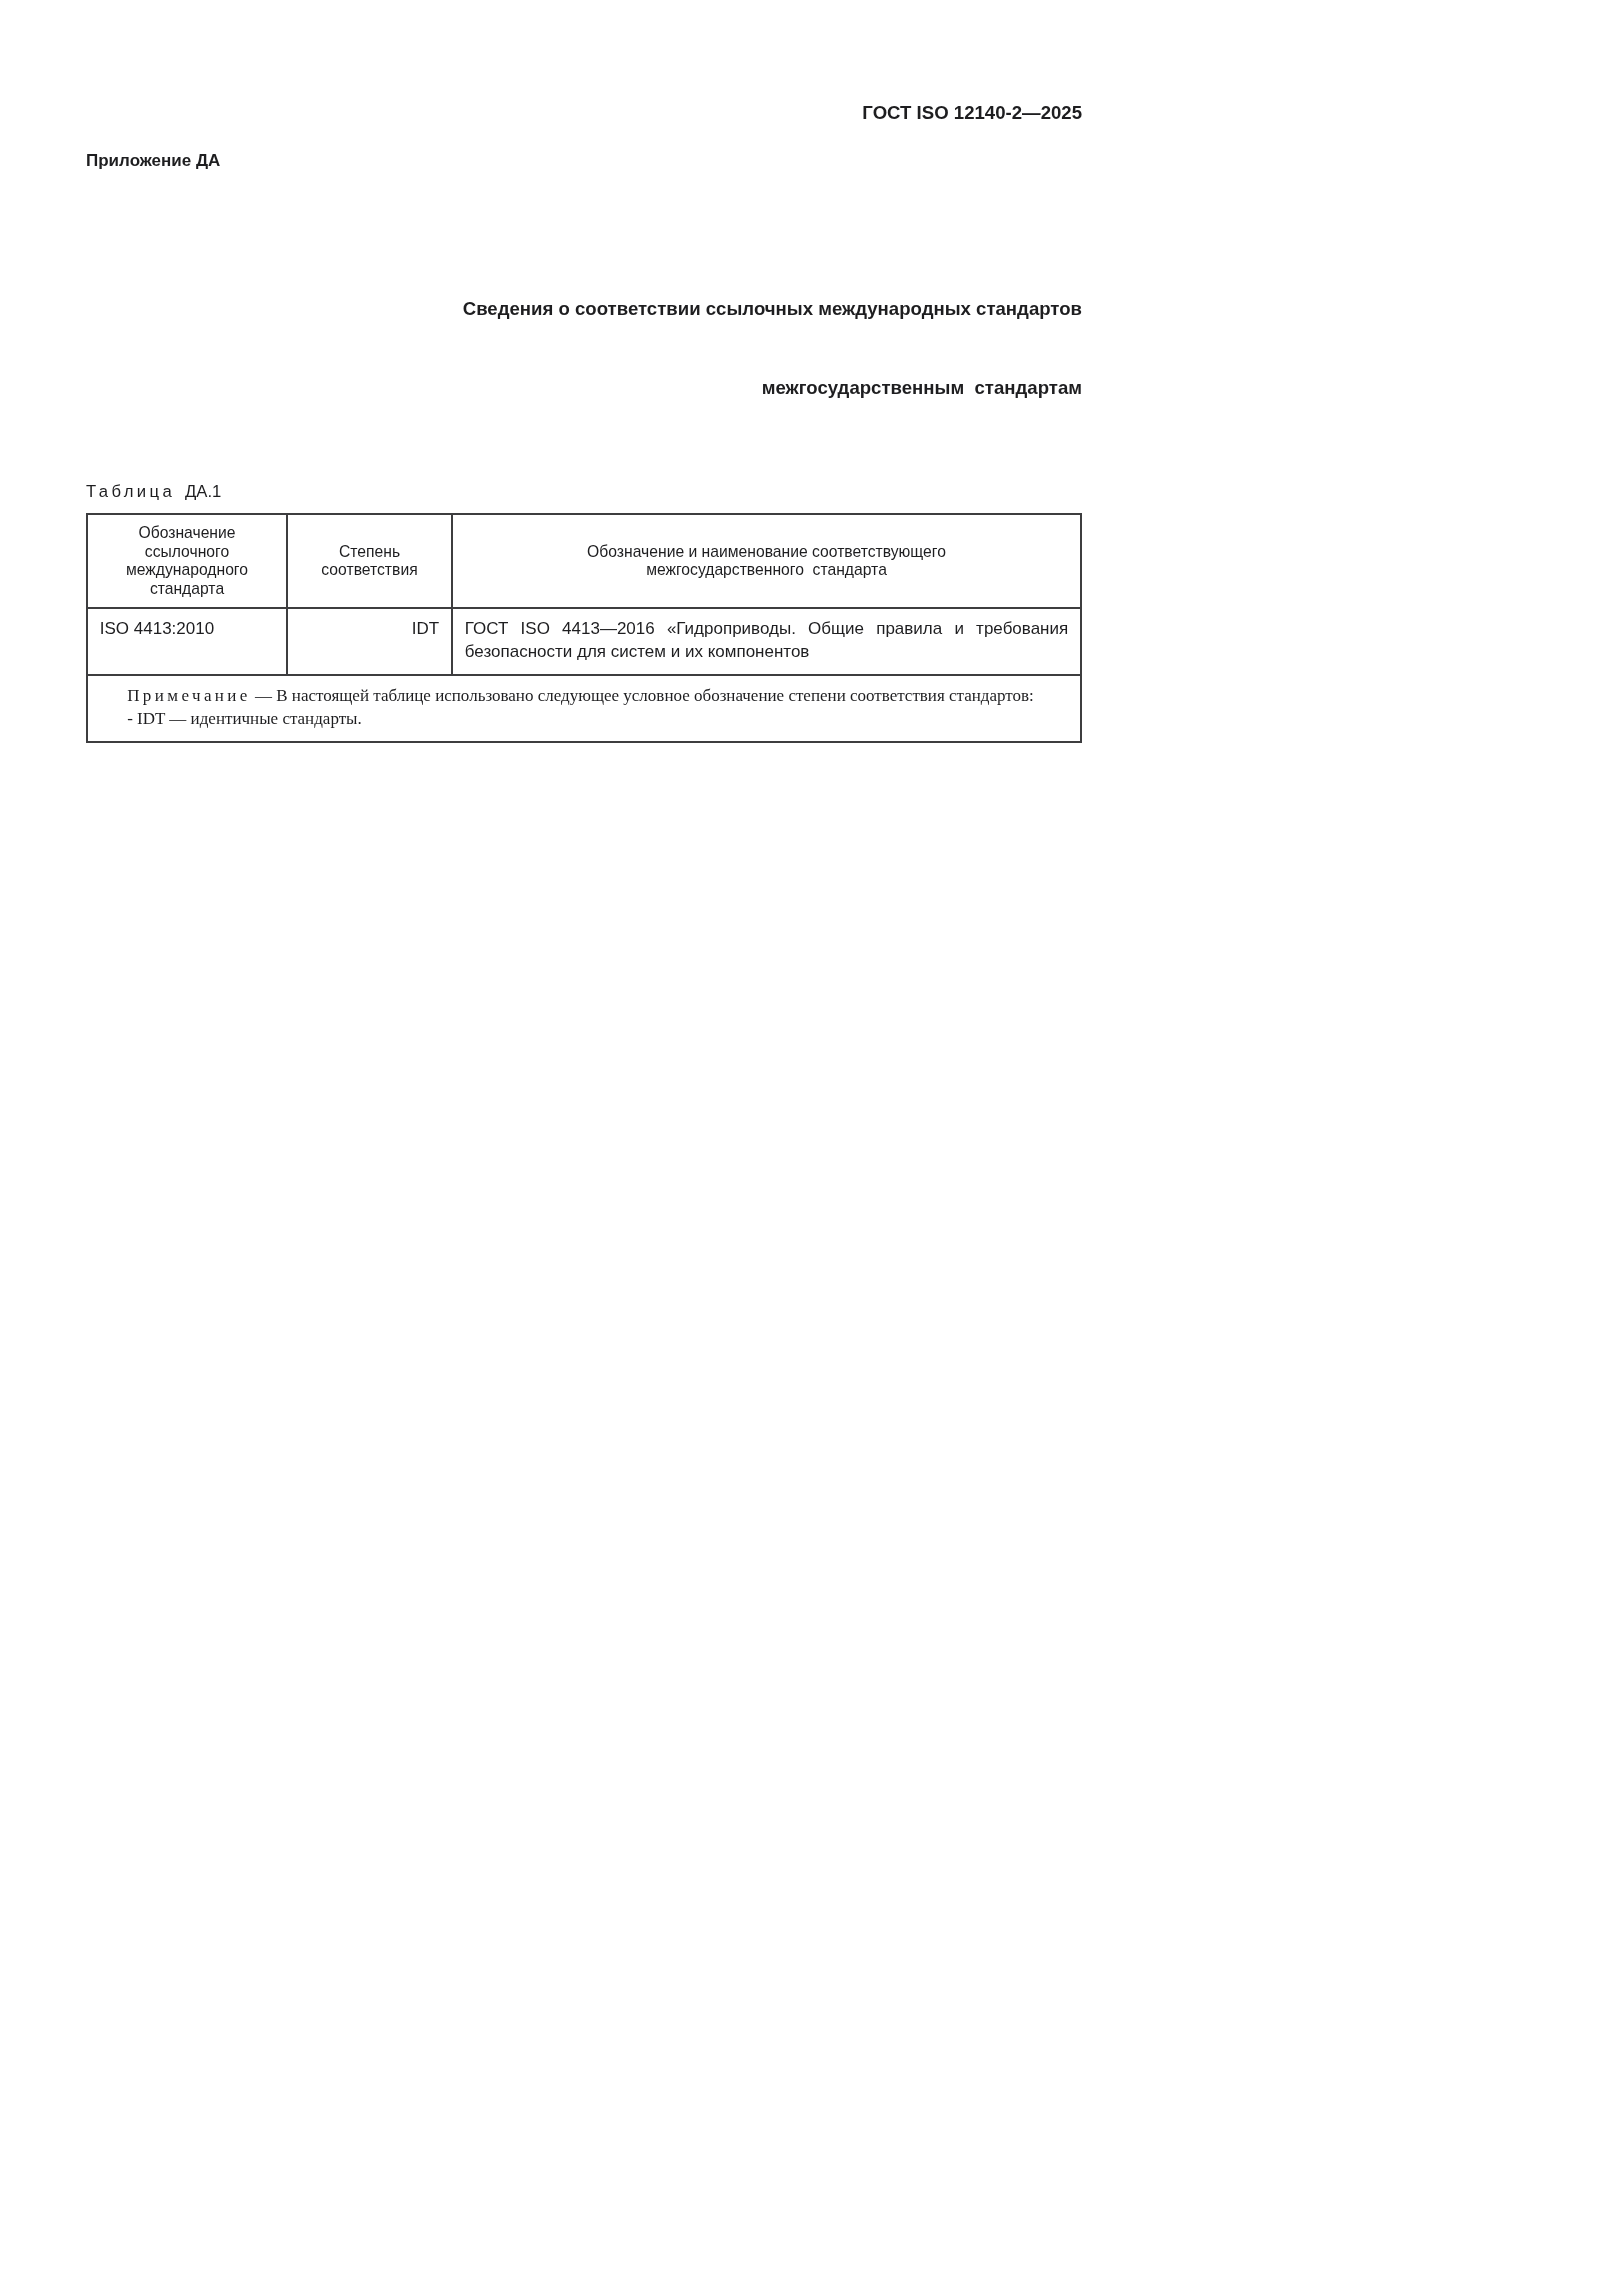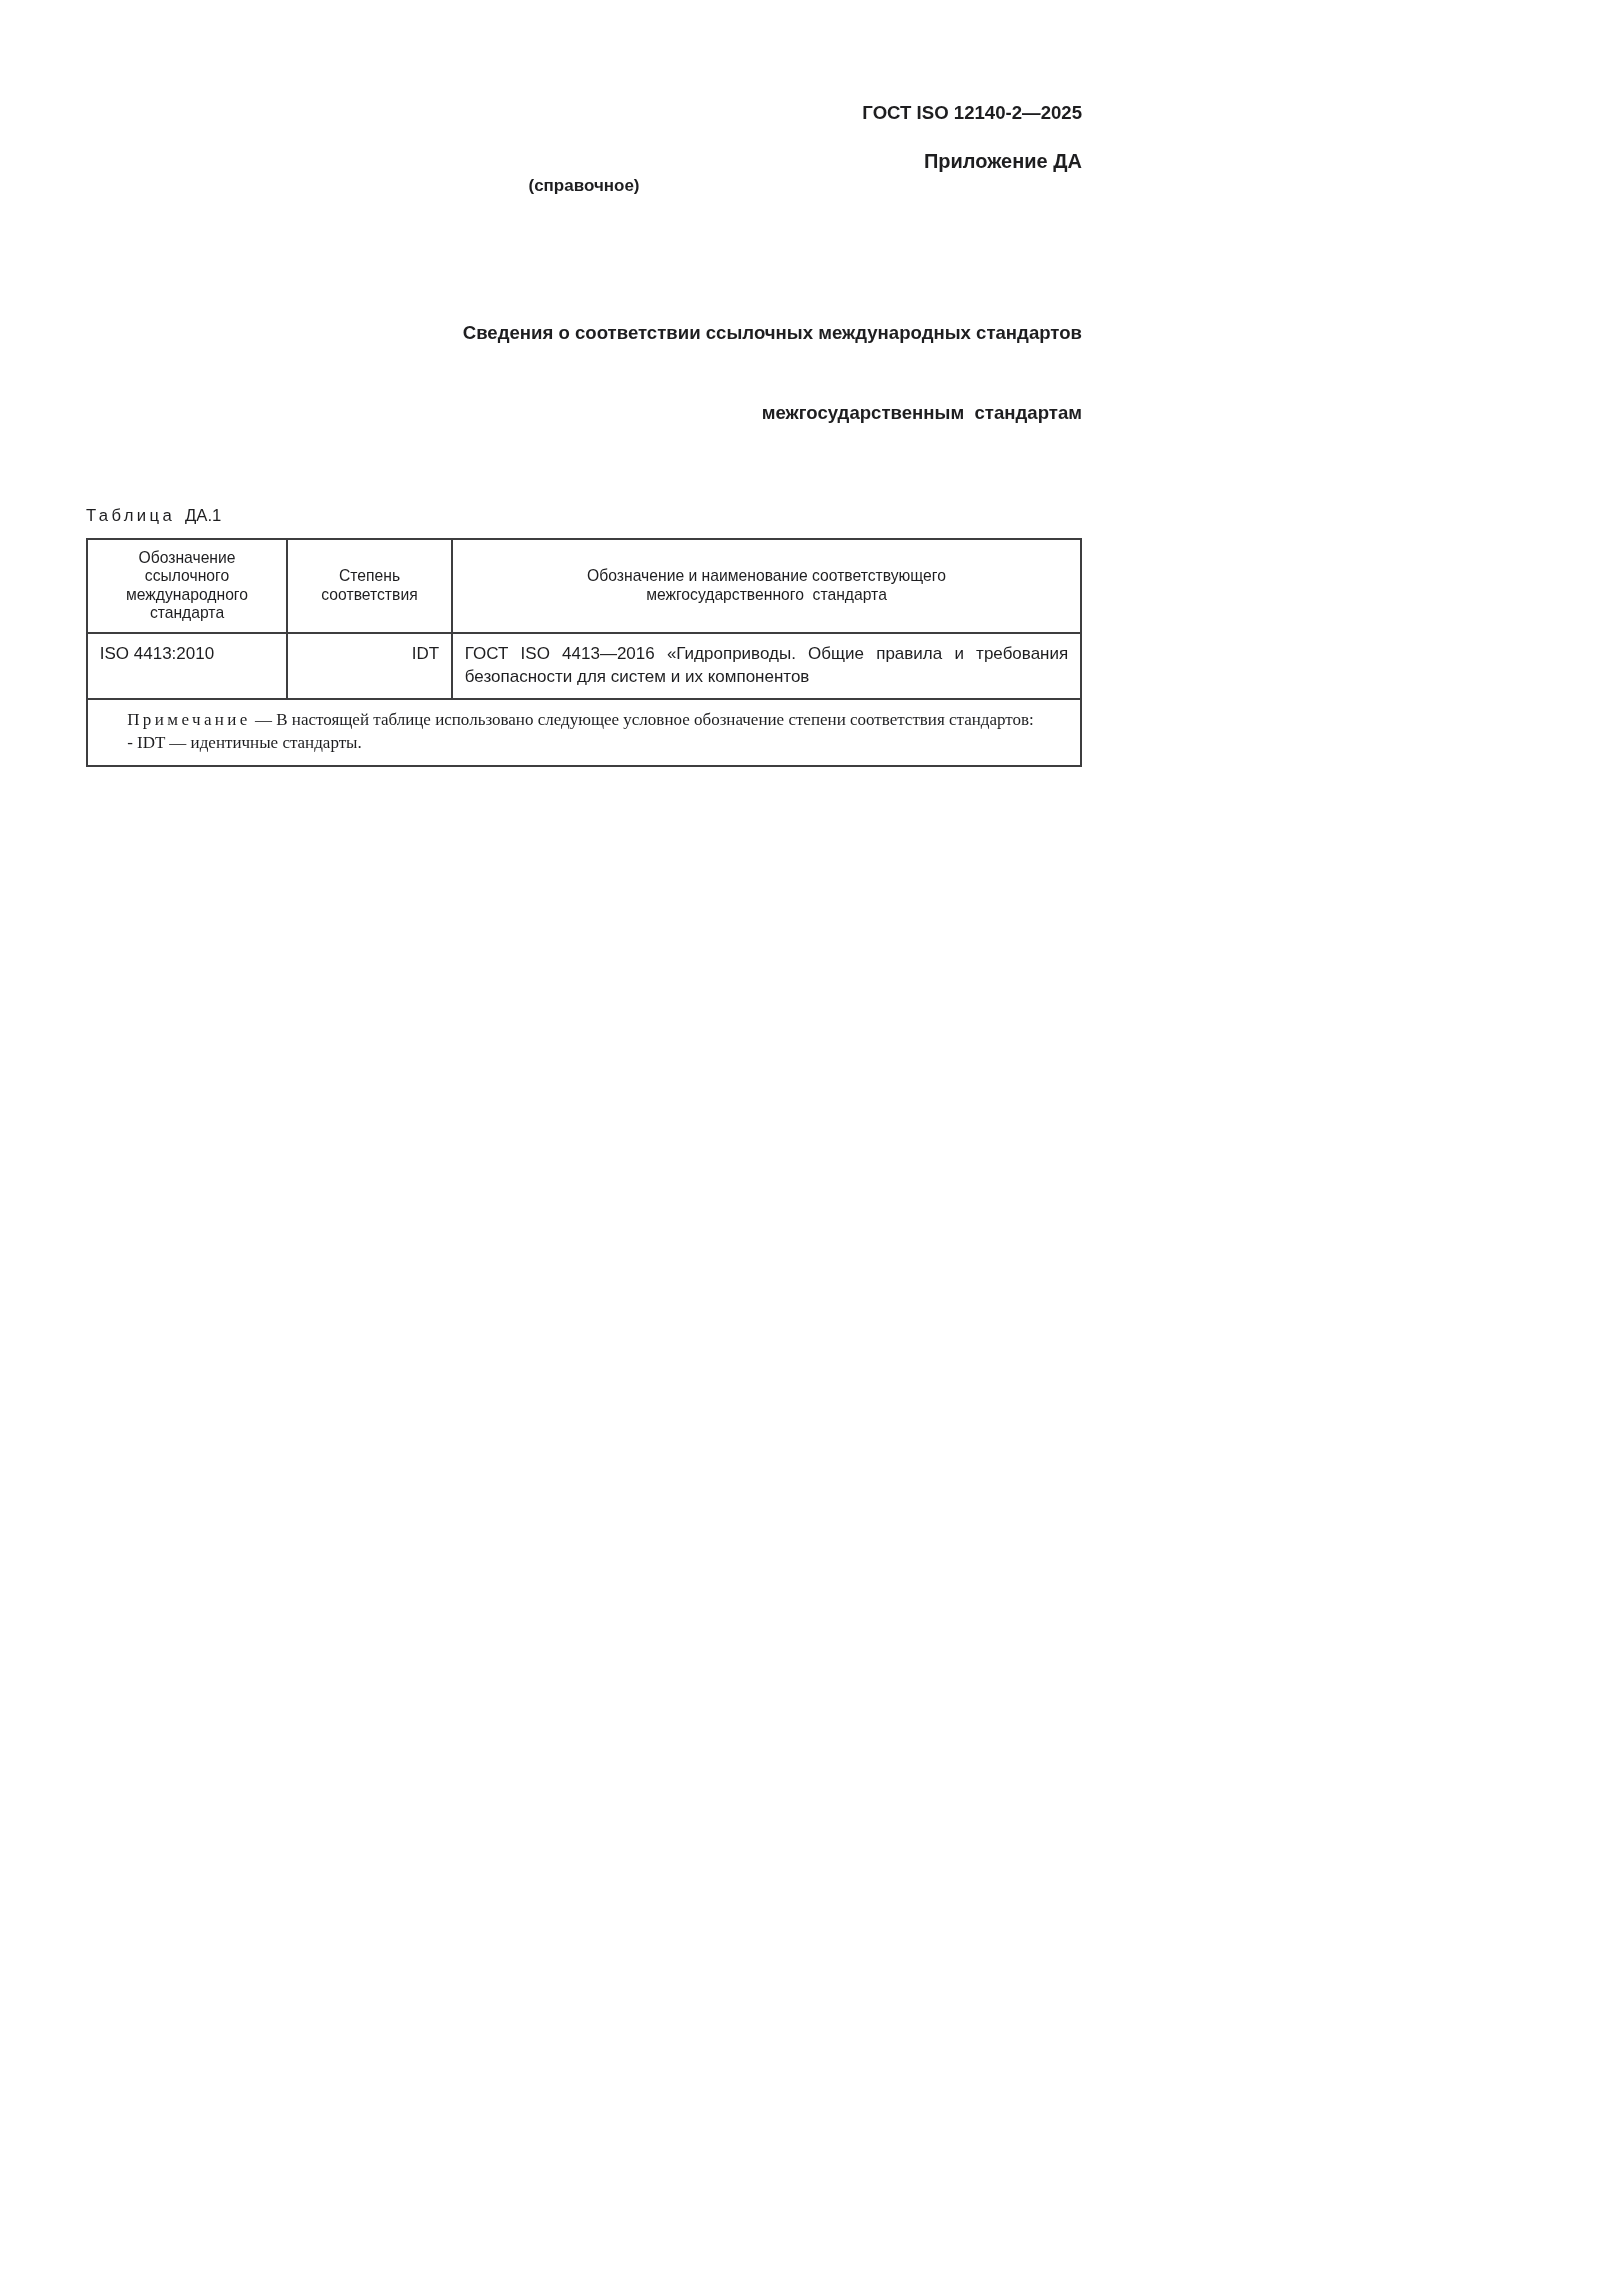--- a/index.html
+++ b/index.html
@@ -25,23 +25,23 @@
   }
   .doc-code {
     margin-top: 102px;
     text-align: right;
     font-weight: bold;
     font-size: 18.6px;
     line-height: 21.6px;
   }
   .appendix-label {
     margin-top: 25.5px;
-    text-align: right;
+    text-align: left;
     font-weight: bold;
-    font-size: 20px;
+    font-size: 17px;
     line-height: 24.5px;
   }
   .appendix-kind {
     text-align: center;
     font-weight: bold;
     font-size: 17px;
     line-height: 24.5px;
   }
   .doc-title {
     margin-top: 69px;
@@ -121,21 +121,20 @@
 </head>
 <body>
 
 <div class="page">
   <div class="content">
 
     <div class="doc-code">ГОСТ ISO 12140-2—2025</div>
 
     <div class="appendix-label">Приложение ДА</div>
 
-    <div class="appendix-kind">(справочное)</div>
 
     <div class="doc-title">
       <div>Сведения о соответствии ссылочных международных стандартов</div>
       <div>межгосударственным  стандартам</div>
     </div>
 
     <div class="table-caption">
       <span class="spaced">Таблица</span><span class="caption-num">ДА.1</span>
     </div>
 

